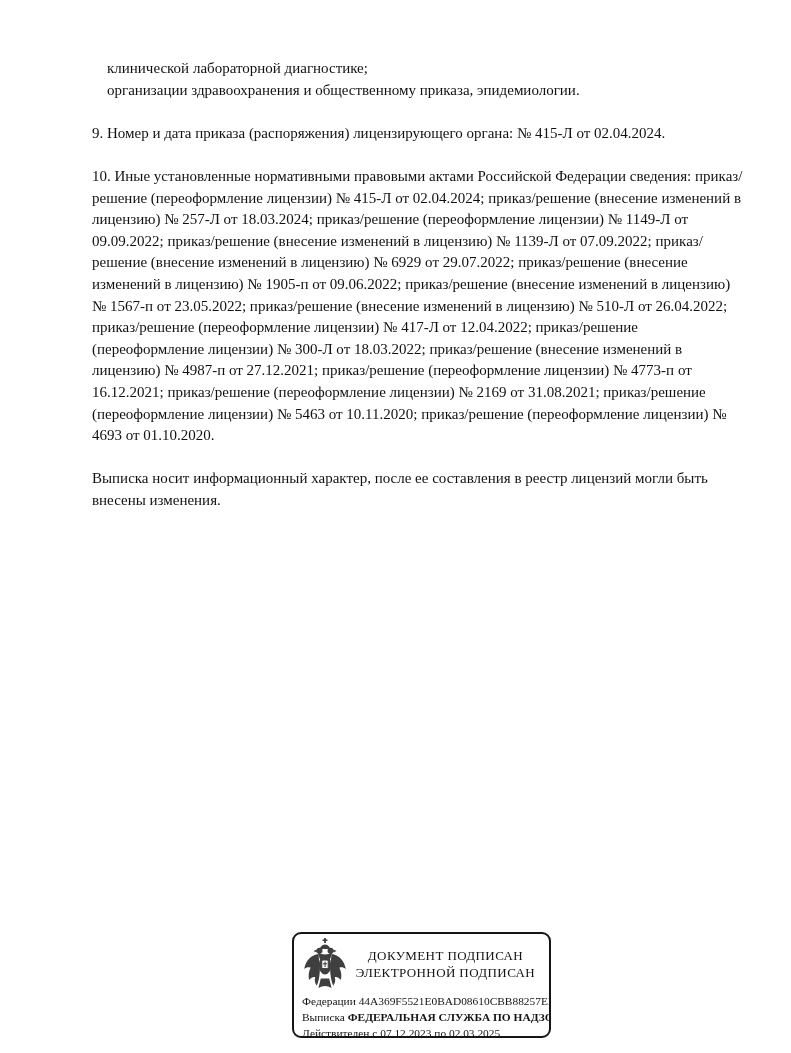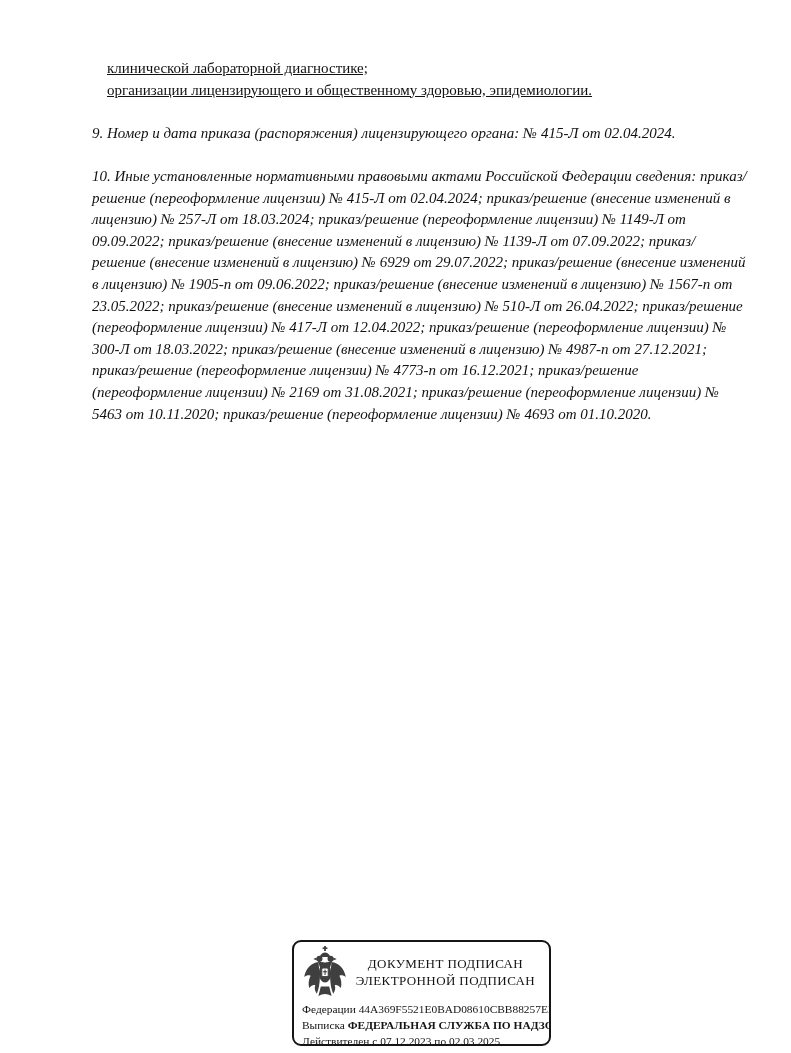--- a/index.html
+++ b/index.html
@@ -12,32 +12,31 @@
     color: #111111;
   }
   .content {
     position: absolute;
     left: 92px; top: 58px;
     width: 656px;
     font-size: 15px;
     line-height: 21.6px;
     text-align: left;
   }
-  .indent-block { padding-left: 15px; text-decoration: underline; }
-  .para { margin: 21.6px 0 0 0; font-style: italic; }
+  .indent-block { padding-left: 15px; }
+  .para { margin: 21.6px 0 0 0; }
   .stamp {
     position: absolute;
     left: 292px; top: 932px;
     width: 259px; height: 106px;
     box-sizing: border-box;
     border: 2.5px solid #151515;
     border-radius: 9px;
     background: #ffffff;
     overflow: hidden;
-    margin-top: 8px;
   }
   .stamp-top {
     display: flex;
     align-items: center;
     height: 56px;
     padding: 4px 6px 0 8px;
     box-sizing: border-box;
   }
   .emblem { flex: 0 0 auto; display: block; line-height: 0; }
   .emblem svg { display: block; }
@@ -59,24 +58,25 @@
     color: #141414;
   }
   .owner-name { font-weight: bold; }
 </style>
 </head>
 <body>
 
 <div class="content">
   <div class="indent-block">
     <div>клинической лабораторной диагностике;</div>
-    <div>организации лицензирующего и общественному здоровью, эпидемиологии.</div>
+    <div>организации здравоохранения и общественному приказа, эпидемиологии.</div>
   </div>
   <p class="para">9. Номер и дата приказа (распоряжения) лицензирующего органа: № 415-Л от 02.04.2024.</p>
   <p class="para">10. Иные установленные нормативными правовыми актами Российской Федерации сведения: приказ/решение (переоформление лицензии) № 415-Л от 02.04.2024; приказ/решение (внесение изменений в лицензию) № 257-Л от 18.03.2024; приказ/решение (переоформление лицензии) № 1149-Л от 09.09.2022; приказ/решение (внесение изменений в лицензию) № 1139-Л от 07.09.2022; приказ/решение (внесение изменений в лицензию) № 6929 от 29.07.2022; приказ/решение (внесение изменений в лицензию) № 1905-п от 09.06.2022; приказ/решение (внесение изменений в лицензию) № 1567-п от 23.05.2022; приказ/решение (внесение изменений в лицензию) № 510-Л от 26.04.2022; приказ/решение (переоформление лицензии) № 417-Л от 12.04.2022; приказ/решение (переоформление лицензии) № 300-Л от 18.03.2022; приказ/решение (внесение изменений в лицензию) № 4987-п от 27.12.2021; приказ/решение (переоформление лицензии) № 4773-п от 16.12.2021; приказ/решение (переоформление лицензии) № 2169 от 31.08.2021; приказ/решение (переоформление лицензии) № 5463 от 10.11.2020; приказ/решение (переоформление лицензии) № 4693 от 01.10.2020.</p>
+  <p class="para">Выписка носит информационный характер, после ее составления в реестр лицензий могли быть внесены изменения.</p>
 </div>
 
 <div class="stamp">
   <div class="stamp-top">
     <span class="emblem">
       <svg width="46" height="52" viewBox="0 0 46 52" xmlns="http://www.w3.org/2000/svg">
         <g fill="#3f3f3f">
 
           <rect x="22.1" y="0" width="1.8" height="5"></rect>
           <rect x="20.6" y="1.4" width="4.8" height="1.6"></rect>

